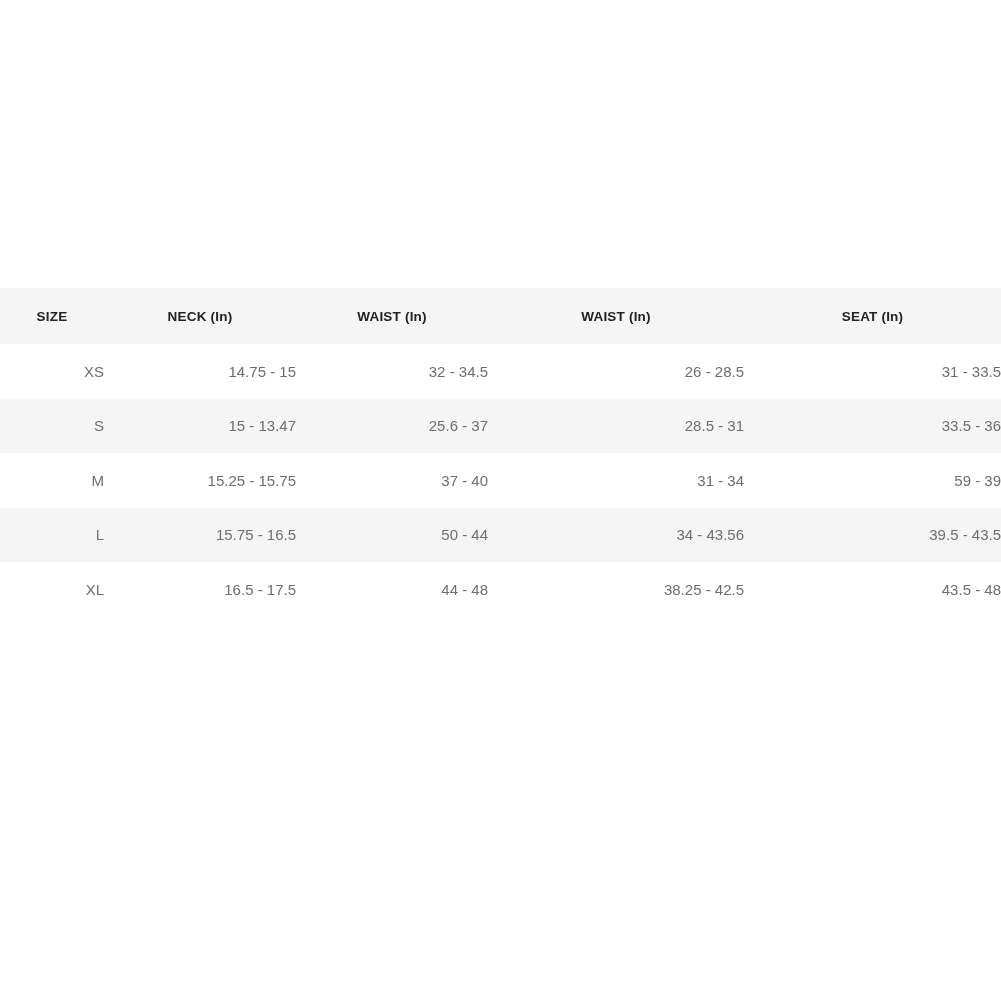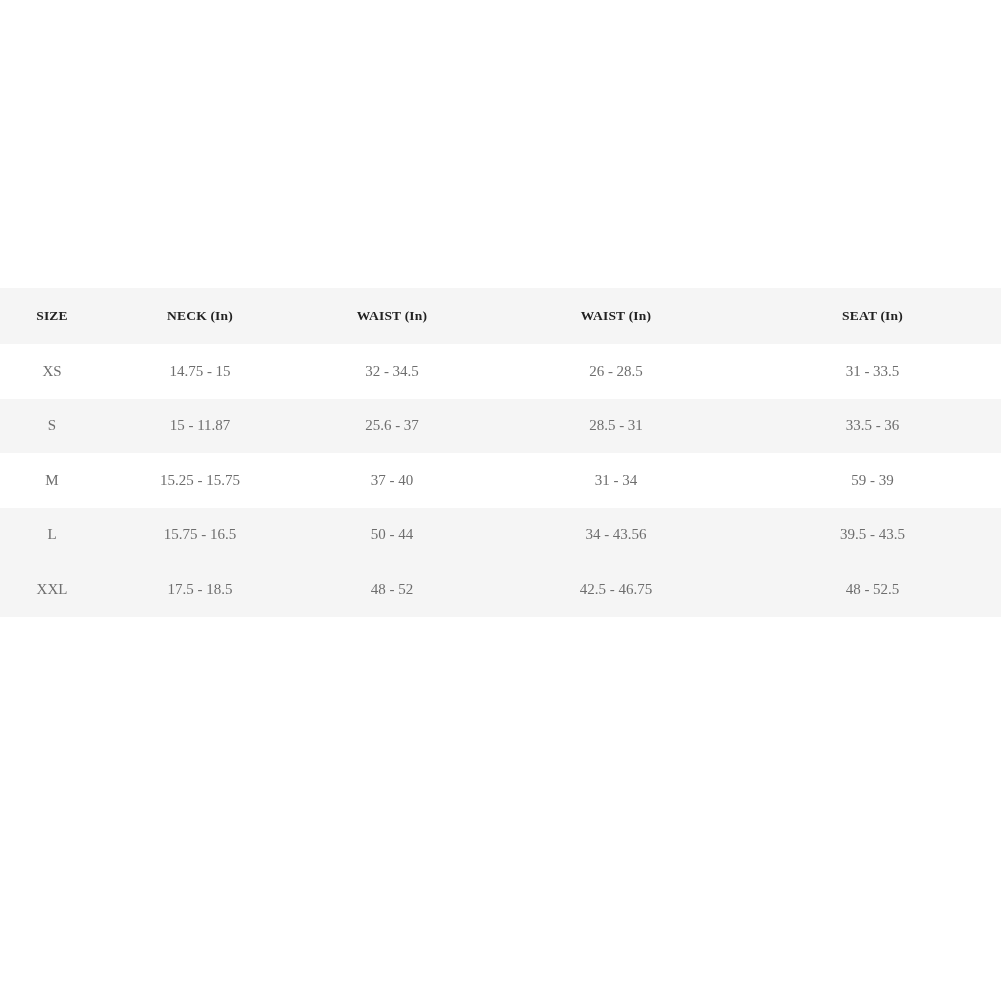--- a/index.html
+++ b/index.html
@@ -11,21 +11,20 @@
     height: 1001px;
     background: #ffffff;
     font-family: "Liberation Sans", sans-serif;
     overflow: hidden;
   }
   .page {
     position: relative;
     width: 843px;
     height: 1001px;
     box-sizing: border-box;
-    font-family: Liberation Serif, serif;
   }
   .table-wrap {
     position: absolute;
     top: 288px;
     left: 0;
     width: 1001px;
   }
   table.size-chart {
     width: 1001px;
     border-collapse: collapse;
@@ -39,21 +38,21 @@
     color: #222222;
     letter-spacing: 0.2px;
     text-align: center;
     padding: 0;
     vertical-align: middle;
   }
   table.size-chart tbody td {
     height: 54.5px;
     font-size: 15px;
     color: #6e6e6e;
-    text-align: center;
+    text-align: right;
     padding: 0;
     vertical-align: middle;
     font-weight: normal;
   }
   table.size-chart tbody tr.odd td {
     background: #ffffff;
   }
   table.size-chart tbody tr.even td {
     background: #f5f5f5;
   }
@@ -89,42 +88,42 @@
       <tbody>
         <tr class="odd">
           <td>XS</td>
           <td>14.75 - 15</td>
           <td>32 - 34.5</td>
           <td>26 - 28.5</td>
           <td>31 - 33.5</td>
         </tr>
         <tr class="even">
           <td>S</td>
-          <td>15 - 11.87</td>
+          <td>15 - 13.47</td>
           <td>25.6 - 37</td>
           <td>28.5 - 31</td>
           <td>33.5 - 36</td>
         </tr>
         <tr class="odd">
           <td>M</td>
           <td>15.25 - 15.75</td>
           <td>37 - 40</td>
           <td>31 - 34</td>
           <td>59 - 39</td>
         </tr>
         <tr class="even">
           <td>L</td>
           <td>15.75 - 16.5</td>
           <td>50 - 44</td>
           <td>34 - 43.56</td>
           <td>39.5 - 43.5</td>
         </tr>
-        <tr class="even">
-          <td>XXL</td>
-          <td>17.5 - 18.5</td>
-          <td>48 - 52</td>
-          <td>42.5 - 46.75</td>
-          <td>48 - 52.5</td>
+        <tr class="odd">
+          <td>XL</td>
+          <td>16.5 - 17.5</td>
+          <td>44 - 48</td>
+          <td>38.25 - 42.5</td>
+          <td>43.5 - 48</td>
         </tr>
       </tbody>
     </table>
   </div>
 </div>
 
 </body></html>

